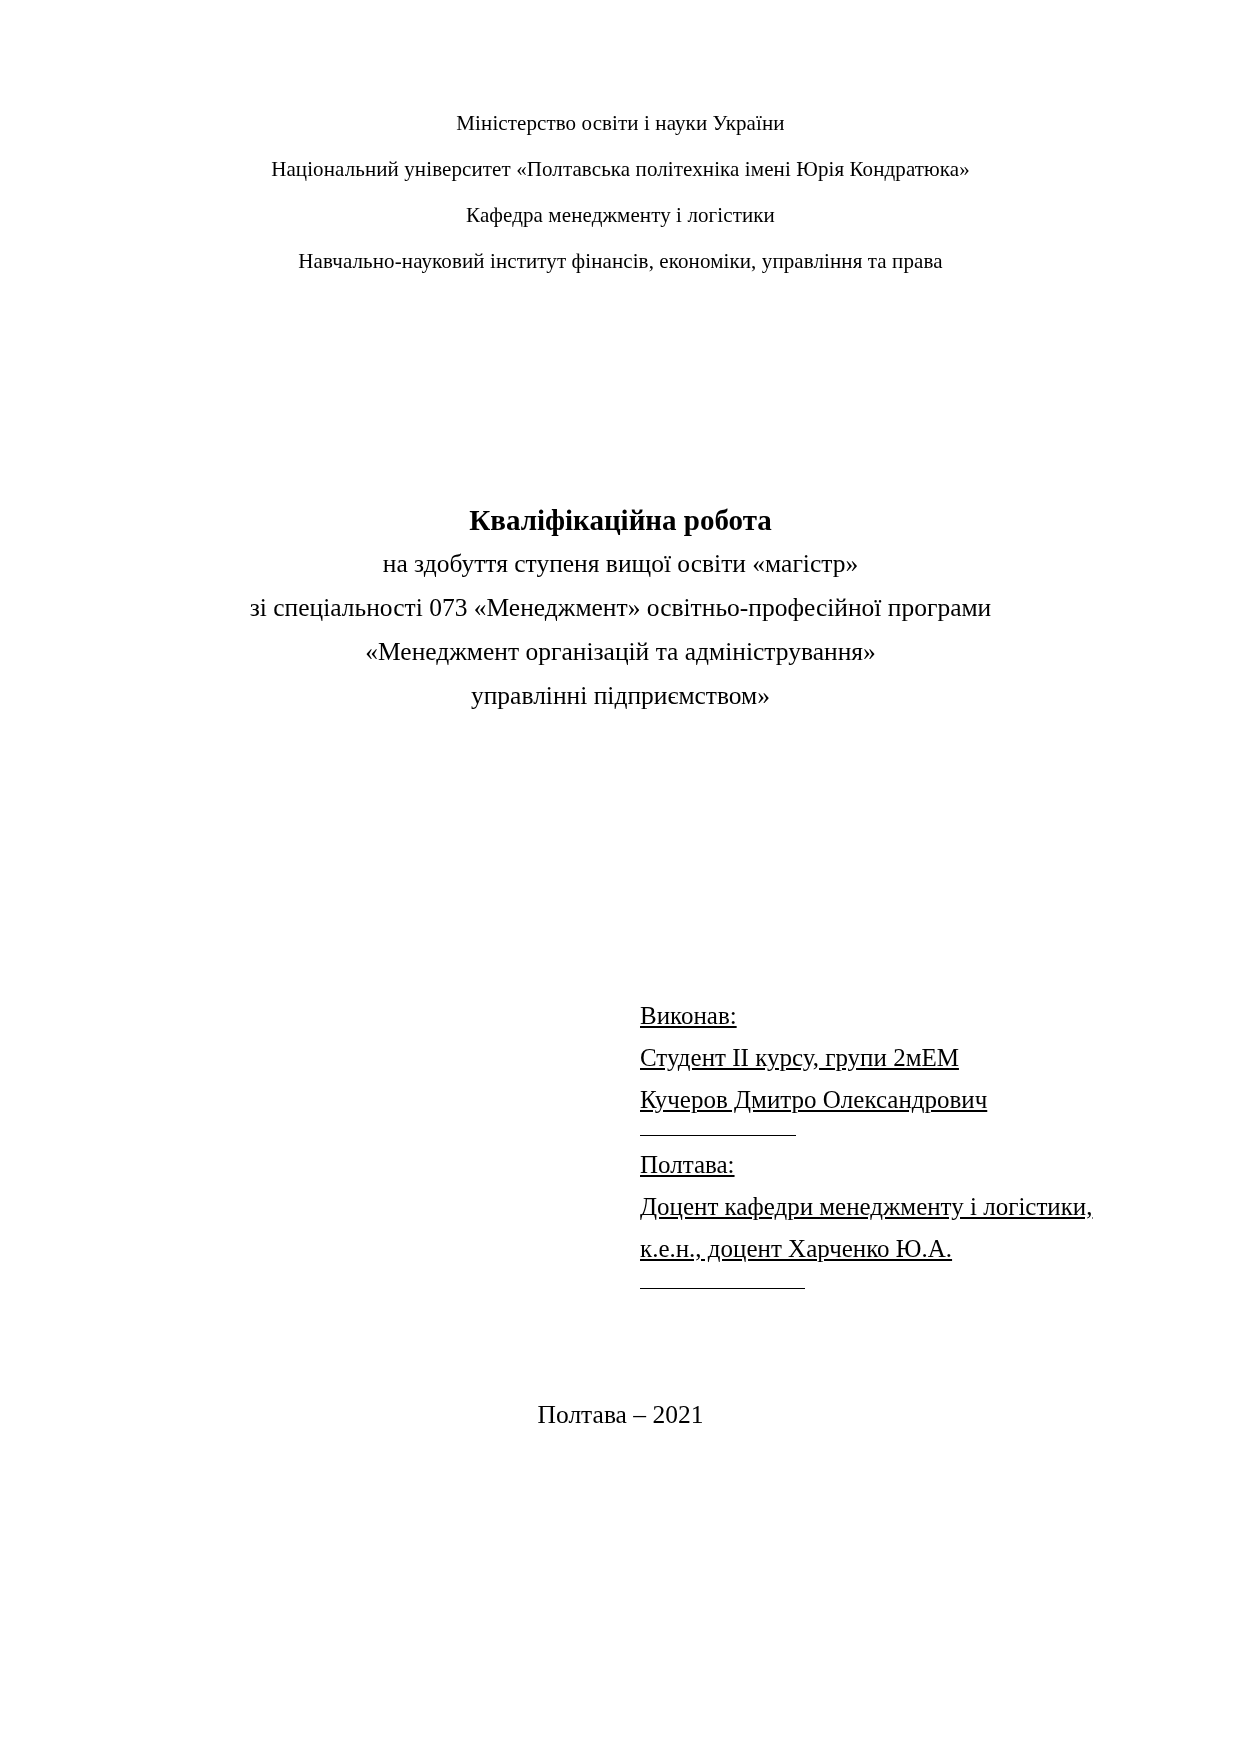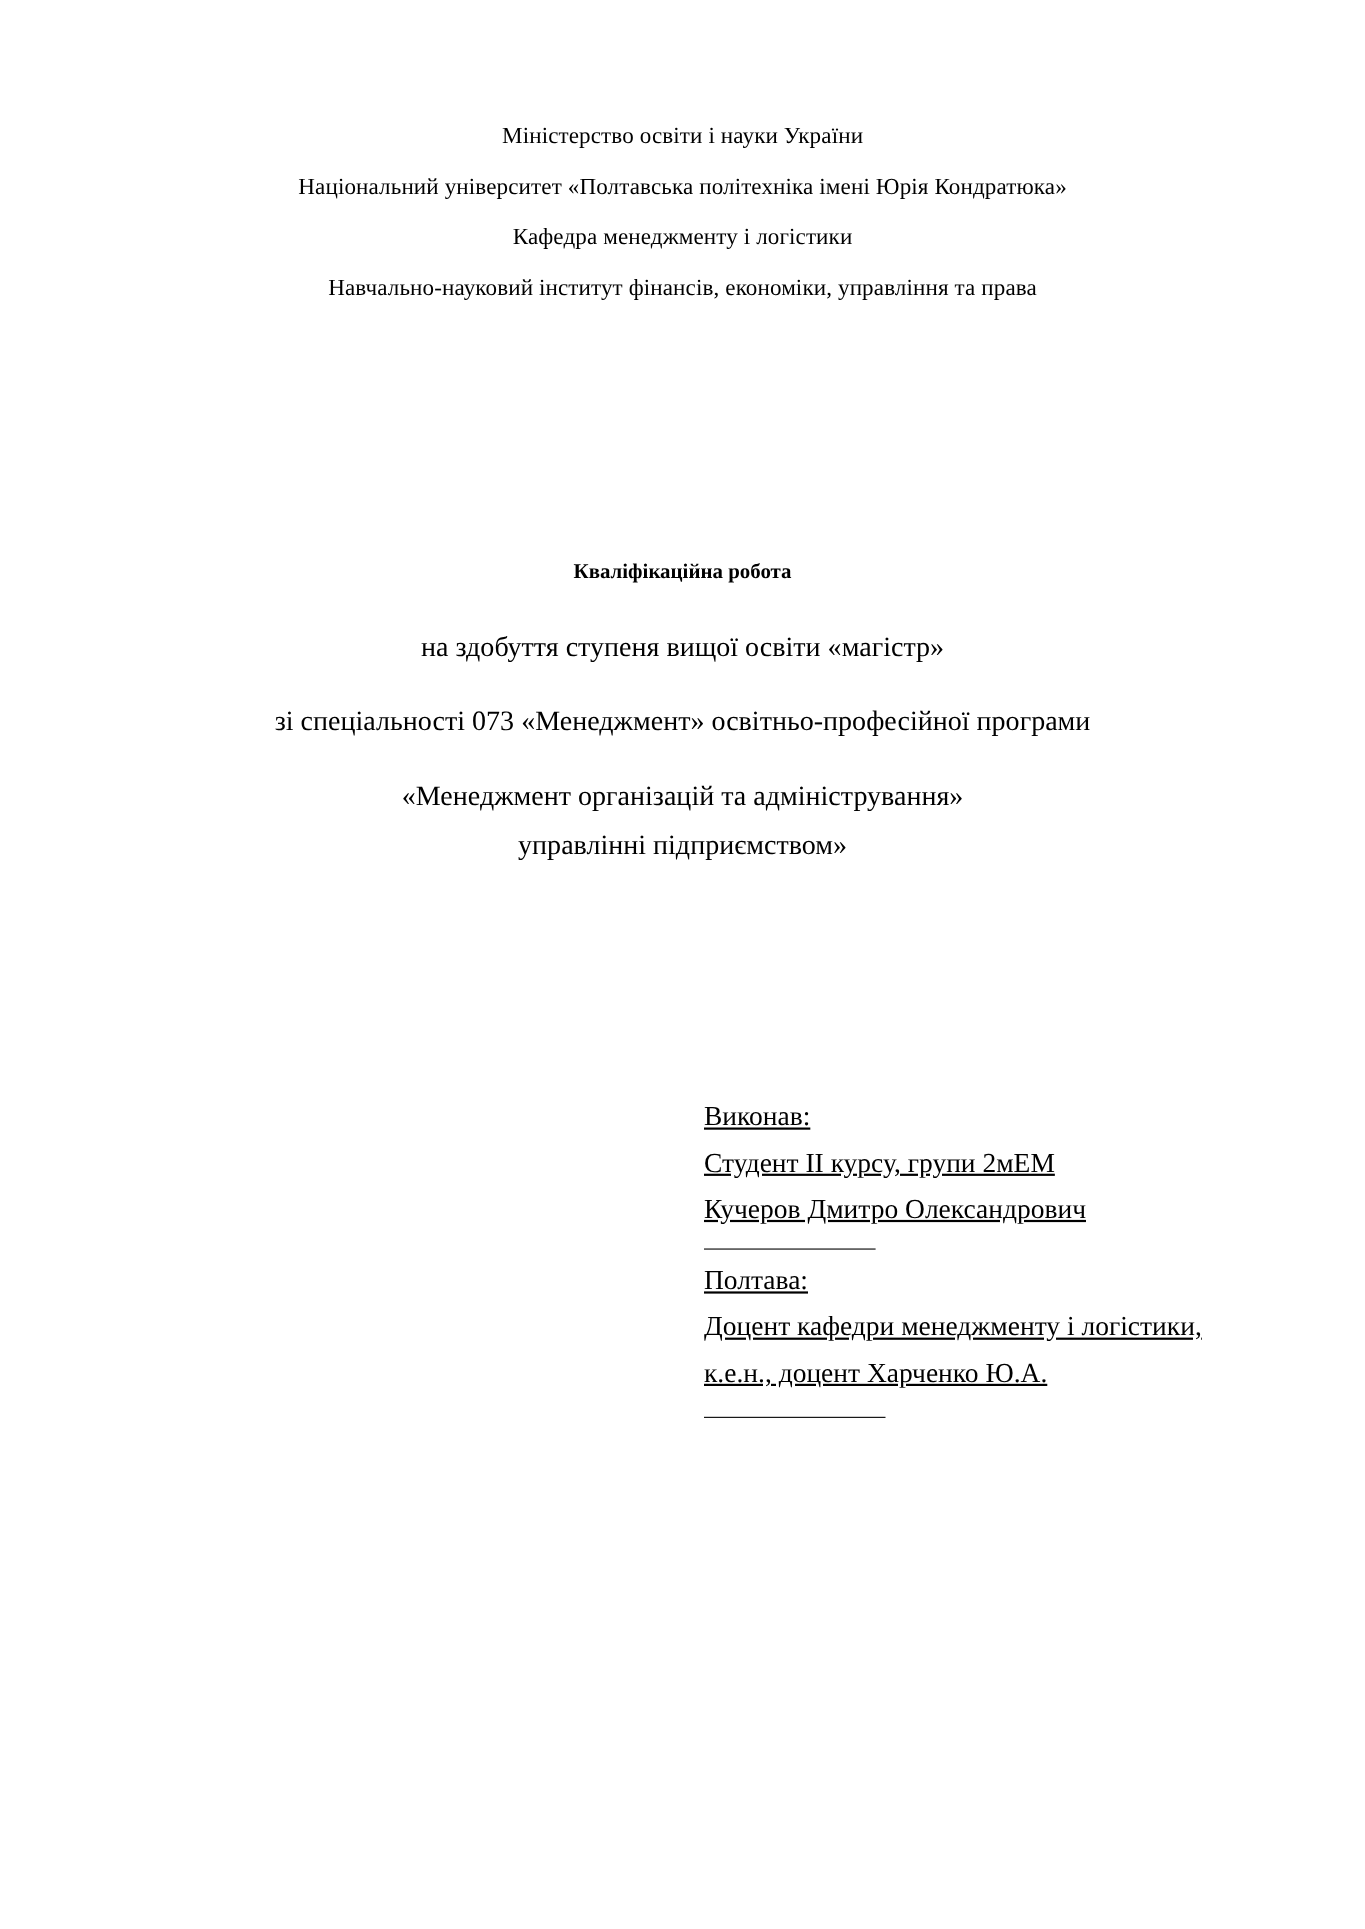--- a/index.html
+++ b/index.html
@@ -35,28 +35,27 @@
 
   
   .title-block {
     position: absolute;
     top: 498px;
     left: 160px;
     width: 921px;
     text-align: center;
   }
   .work-type {
-    font-size: 19px;
+    font-size: 29px;
     font-weight: bold;
     line-height: 44px;
   }
   .title-line {
     font-size: 25.5px;
     line-height: 44px;
-    margin-top: 24px;
   }
   .title-theme {
     font-size: 25.5px;
     line-height: 44px;
   }
 
   
   .author-block {
     position: absolute;
     top: 995px;
@@ -118,14 +117,17 @@
     <div class="author-line">Виконав:</div>
     <div class="author-line">Студент ІІ курсу, групи 2мЕМ</div>
     <div class="author-line">Кучеров Дмитро Олександрович</div>
     <div class="sign-rule"></div>
     <div class="author-line">Полтава:</div>
     <div class="author-line">Доцент кафедри менеджменту і логістики,</div>
     <div class="author-line">к.е.н., доцент Харченко Ю.А.</div>
     <div class="sign-rule second"></div>
   </div>
 
+  <div class="footer-block">
+    <div class="footer-line">Полтава – 2021</div>
+  </div>
 
 </div>
 
 </body></html>

